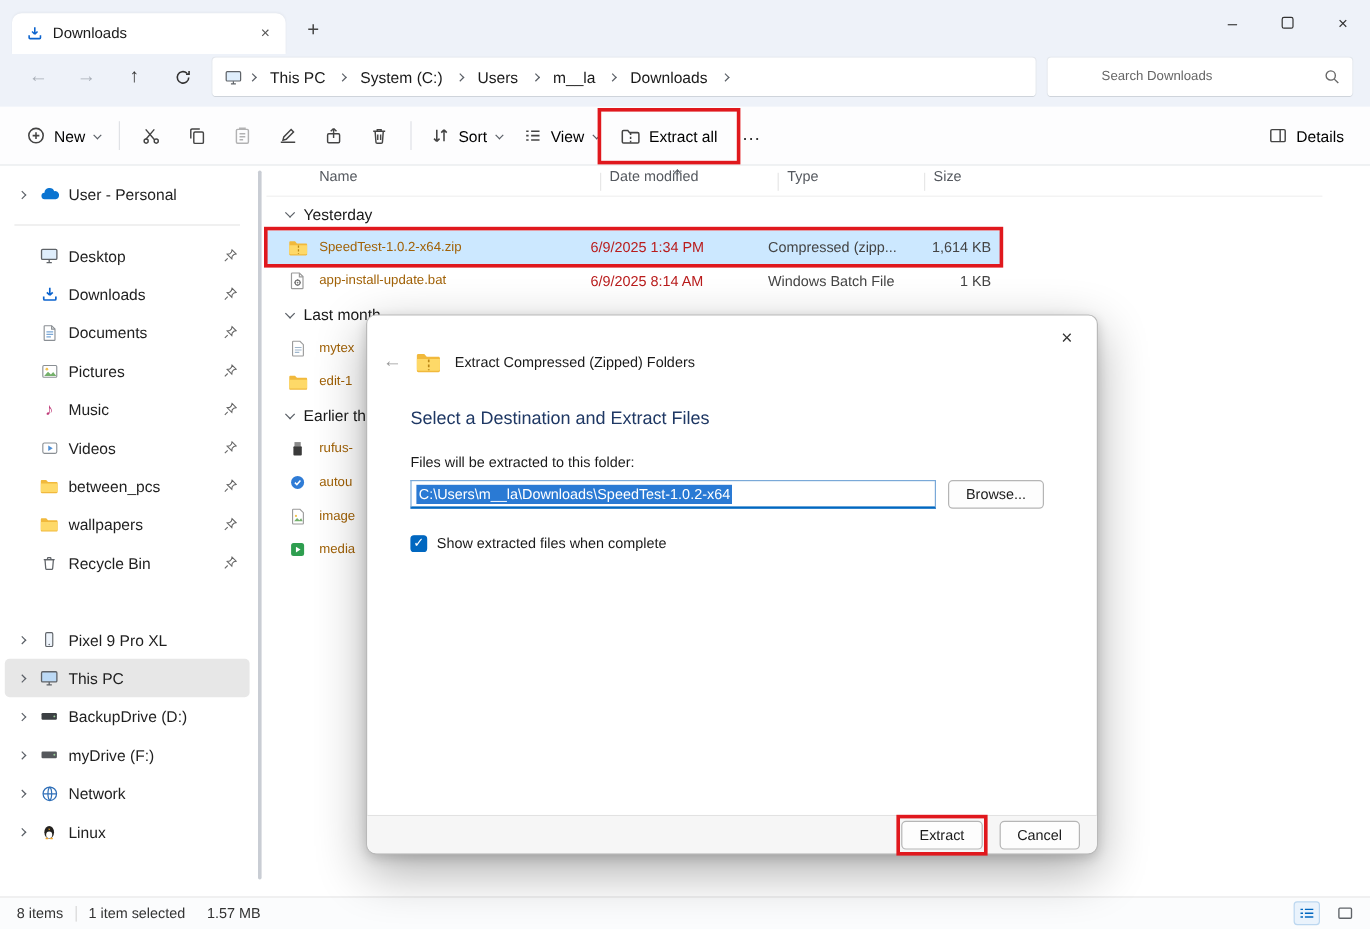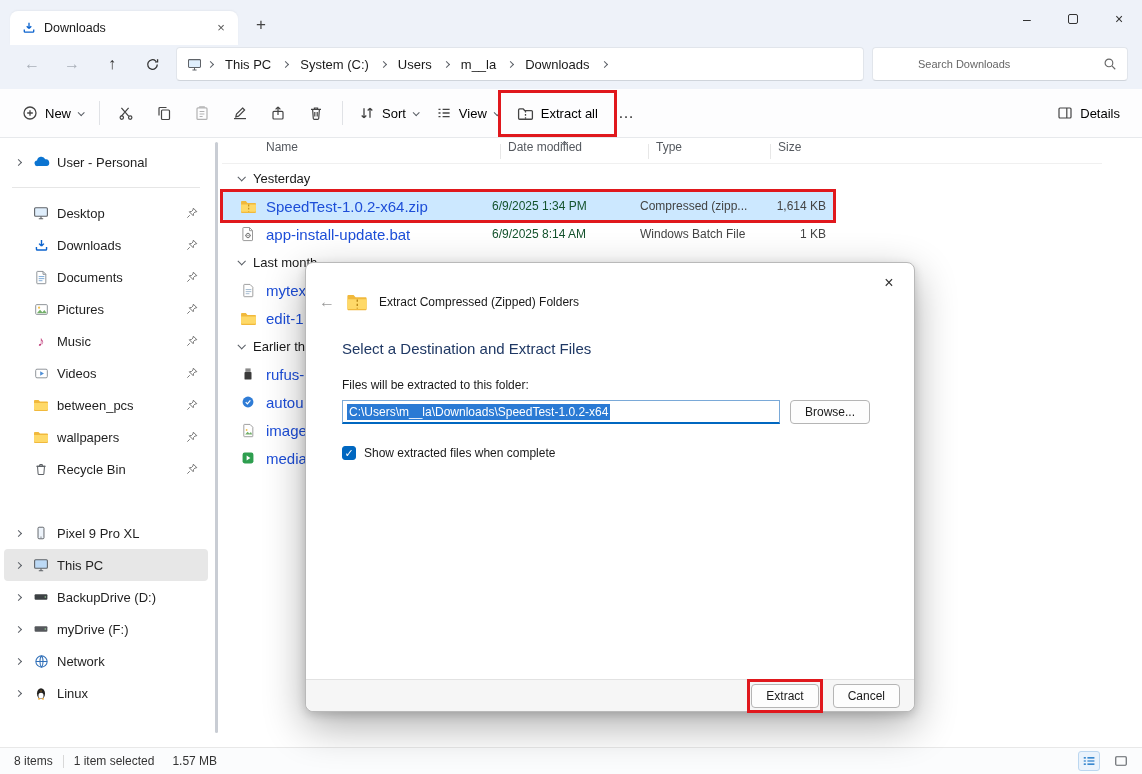--- a/index.html
+++ b/index.html
@@ -72,22 +72,22 @@
   .h-name{ width:278px; padding-left:44px; }
   .h-cell{ position:relative; padding-left:8px; }
   .h-cell::before{ content:''; position:absolute; left:0; top:4px; height:15px; width:1px; background:#e7e7e7; }
   .h-date{ width:148px; }
   .h-type{ width:122px; }
   .h-size{ width:64px; }
   .h-caret{ position:absolute; top:2px; left:62px; }
   .fl-group{ display:flex; align-items:center; height:28px; padding-left:16px; gap:9px; font-size:13px; color:#1a1a1a; }
   .fl-row{ display:flex; align-items:center; height:28px; width:612px; border-radius:3px; position:relative; }
   .fl-row .ic{ width:20px; margin-left:16px; flex:none; display:flex; align-items:center; justify-content:center; }
-  .fname{ width:234px; padding-left:8px; font-size:15px; color:#1d4ed8; white-space:nowrap; overflow:hidden; }
-  .fdate{ width:148px; font-size:12px; color:#14532d; }
+  .fname{ width:234px; padding-left:8px; font-size:11px; color:#a16207; white-space:nowrap; overflow:hidden; }
+  .fdate{ width:148px; font-size:12px; color:#b91c1c; }
   .ftype{ width:122px; font-size:12px; color:#444; white-space:nowrap; overflow:hidden; }
   .fsize{ width:64px; font-size:12px; color:#444; text-align:right; }
   .fl-row.selected{ background:var(--selection-fill); }
   .ann-row::after{ content:''; position:absolute; inset:-3px -2px; border:3px solid var(--annotation); pointer-events:none; z-index:4; }
 
   
   .statusbar{ height:27px; flex:none; border-top:1px solid #e8e8e8; background:#fbfcfd; display:flex; align-items:center;
               padding:0 10px 0 14px; font-size:12px; color:#333; gap:10px; }
   .sb-sep{ width:1px; height:13px; background:#d8d8d8; }
   .sb-size{ margin-left:8px; }

